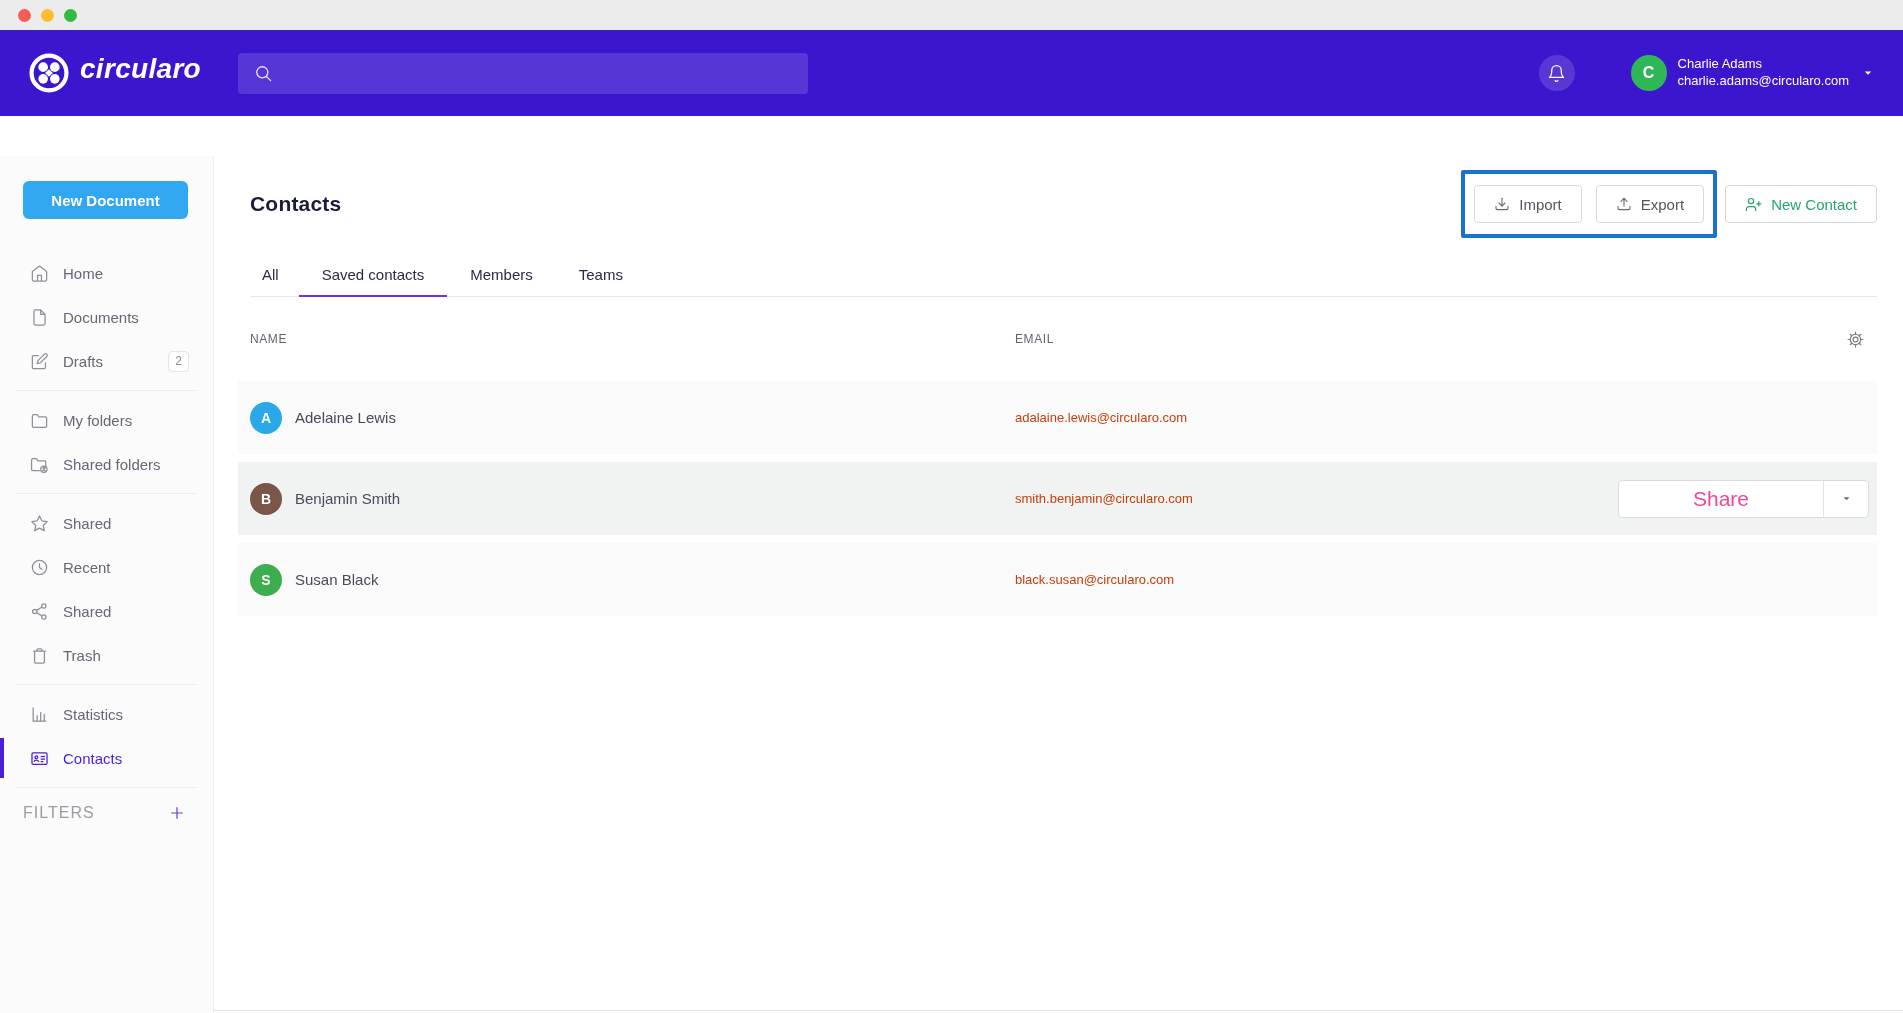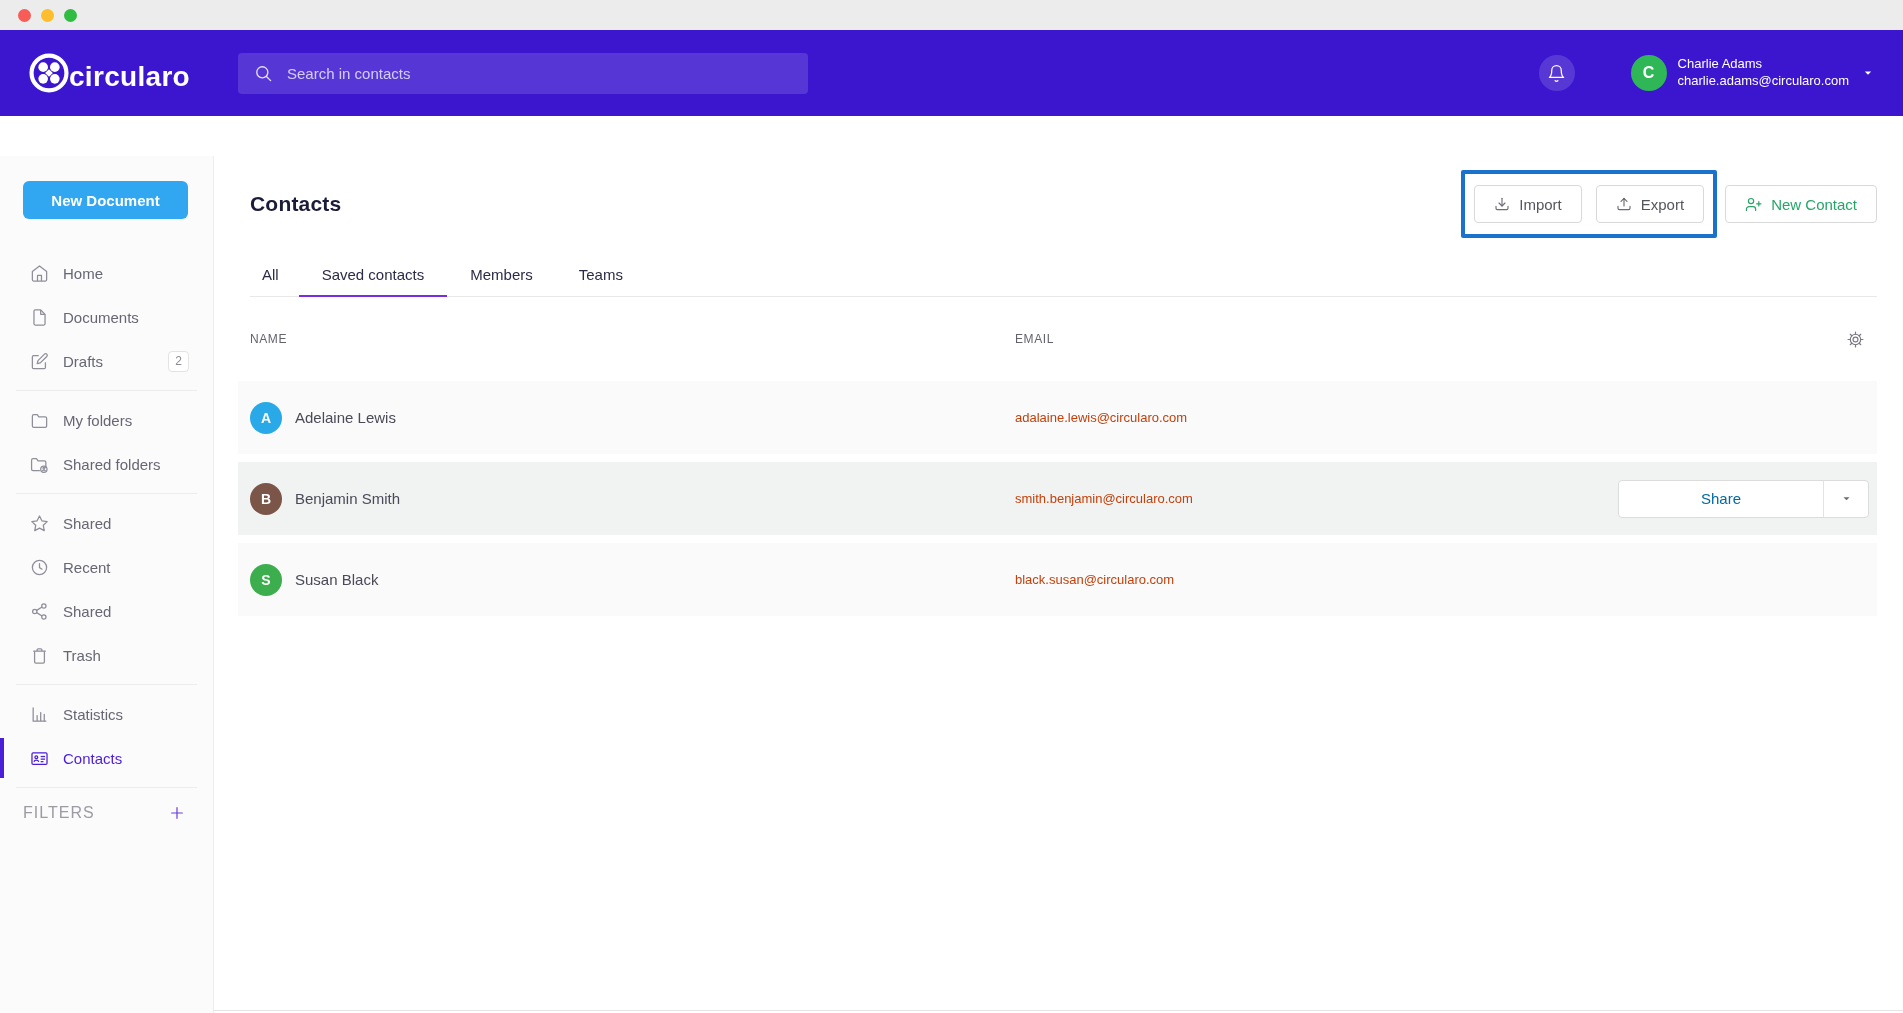--- a/index.html
+++ b/index.html
@@ -8,21 +8,21 @@
 
   
   .titlebar { height:30px; background:#ececec; display:flex; align-items:center; padding-left:18px; gap:10px; }
   .tl-dot { width:13px; height:13px; border-radius:50%; }
   .tl-red { background:#f75c57; }
   .tl-yellow { background:#fcbd2f; }
   .tl-green { background:#2ebd41; }
 
   
   .appbar { height:86px; background:#3b16ce; display:flex; align-items:center; color:#fff; }
-  .logo { display:flex; align-items:flex-end; margin-left:29px; width:180px; }
+  .logo { display:flex; align-items:flex-start; gap:11px; margin-left:29px; width:180px;font-style:italic; }
   .logo-text { font-size:28px; font-weight:bold; letter-spacing:0.3px; color:#fff; }
   .searchbox { margin-left:29px; width:570px; height:41px; background:rgba(255,255,255,0.14); border-radius:4px; display:flex; align-items:center; padding:0 14px 0 16px; }
   .searchbox svg { flex:0 0 auto; opacity:0.85; }
   .searchbox input { flex:1; margin-left:14px; background:transparent; border:none; outline:none; color:#fff; font-size:15px; font-family:"Liberation Sans", sans-serif; }
   .searchbox input::placeholder { color:rgba(255,255,255,0.75); }
   .appbar-right { margin-left:auto; display:flex; align-items:center; }
   .bell-btn { width:36px; height:36px; border-radius:50%; background:rgba(255,255,255,0.15); display:flex; align-items:center; justify-content:center; cursor:pointer; }
   .usermenu { display:flex; align-items:center; margin-left:56px; margin-right:28px; cursor:pointer; }
   .user-avatar { width:36px; height:36px; border-radius:50%; background:#2fb757; display:flex; align-items:center; justify-content:center; font-size:16px; font-weight:bold; color:#fff; }
   .user-meta { margin-left:11px; line-height:1.3; }
@@ -74,21 +74,21 @@
   .gear-btn { color:#7a7a85; cursor:pointer; display:flex; }
   .rows { margin:0 26px 0 24px; }
   .trow { height:73px; margin-bottom:8px; background:#fafafa; padding-left:12px; cursor:pointer; }
   .trow.hovered { background:#f1f2f2; }
   .cell-name { display:flex; align-items:center; }
   .avatar { width:32px; height:32px; border-radius:50%; color:#fff; font-size:14px; font-weight:bold; display:flex; align-items:center; justify-content:center; flex:0 0 auto; }
   .contact-name { margin-left:13px; font-size:15px; color:#4a4a58; }
   .cell-email { font-size:13px; color:#c2410c; }
   .cell-actions { display:flex; justify-content:flex-end; padding-right:8px; }
   .share-split { width:251px; height:38px; background:#fff; border:1px solid #dcdcdc; border-radius:4px; display:flex; overflow:hidden; }
-  .share-main { flex:1; display:flex; align-items:center; justify-content:center; font-size:15px; color:#0369a1; cursor:pointer; }
+  .share-main { flex:1; display:flex; align-items:center; justify-content:center; font-size:21px; color:#ec4899; cursor:pointer; }
   .share-caret { width:45px; border-left:1px solid #e3e3e3; display:flex; align-items:center; justify-content:center; color:#6b6b76; cursor:pointer; }
 
   .spacer { flex:1; }
 
   
   .footer { height:43px; border-top:1px solid #e5e5e5; display:flex; align-items:center; justify-content:space-between; padding:0 34px 0 29px; }
   .copyright { font-size:13px; color:#8b8b93; }
   .help-circle { width:22px; height:22px; border-radius:50%; border:1.5px solid #93939b; color:#7c7c85; font-size:13px; display:flex; align-items:center; justify-content:center; cursor:pointer; }
 </style>
 </head>
@@ -117,21 +117,20 @@
       <span class="logo-text">circularo</span>
     </div>
 
     <div class="searchbox">
       <span style="display:flex;">
         <svg width="19" height="19" viewBox="0 0 24 24" fill="none" stroke="#fff" stroke-width="1.7" stroke-linecap="round">
           <circle cx="10.5" cy="10.5" r="7"></circle>
             <line x1="15.7" y1="15.7" x2="21" y2="21"></line>
         </svg>
       </span>
-      <input type="text" placeholder="Search in contacts" style="">
     </div>
 
     <div class="appbar-right">
       <div class="bell-btn">
         <span style="display:flex;">
           <svg width="19" height="19" viewBox="0 0 24 24" fill="none" stroke="#fff" stroke-width="1.6" stroke-linecap="round" stroke-linejoin="round">
             <path d="M18 8a6 6 0 0 0-12 0c0 7-3 9-3 9h18s-3-2-3-9"></path>
             <path d="M13.7 21a2 2 0 0 1-3.4 0"></path>
           </svg>
         </span>

